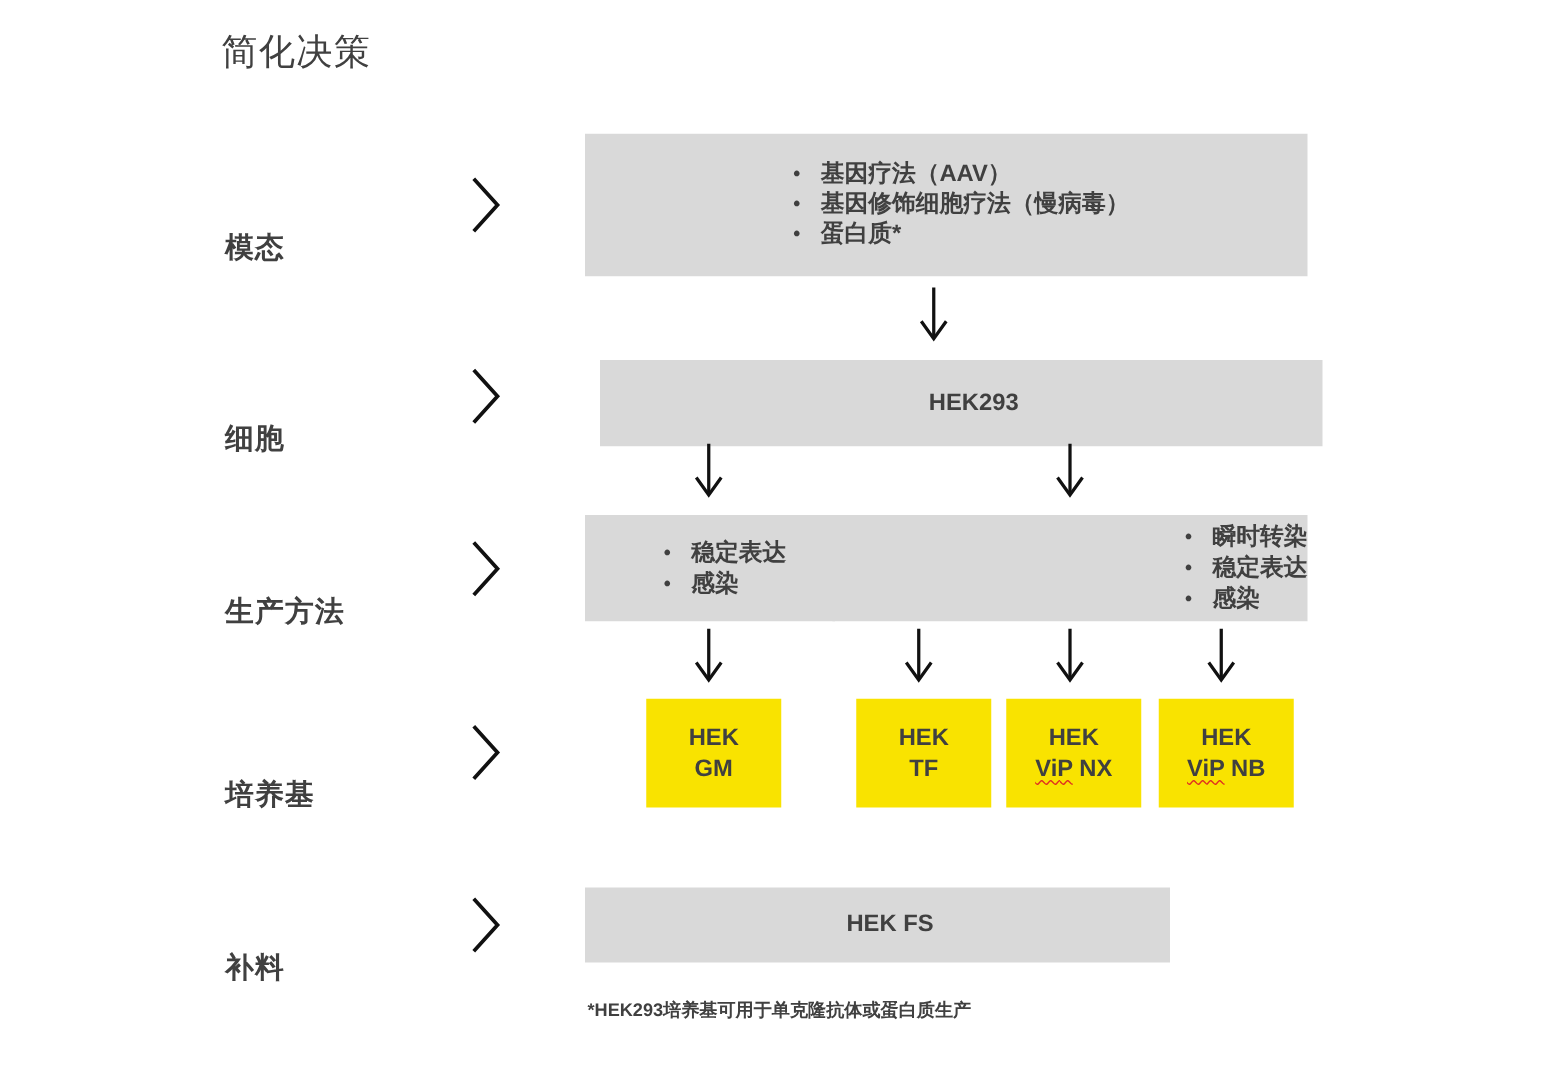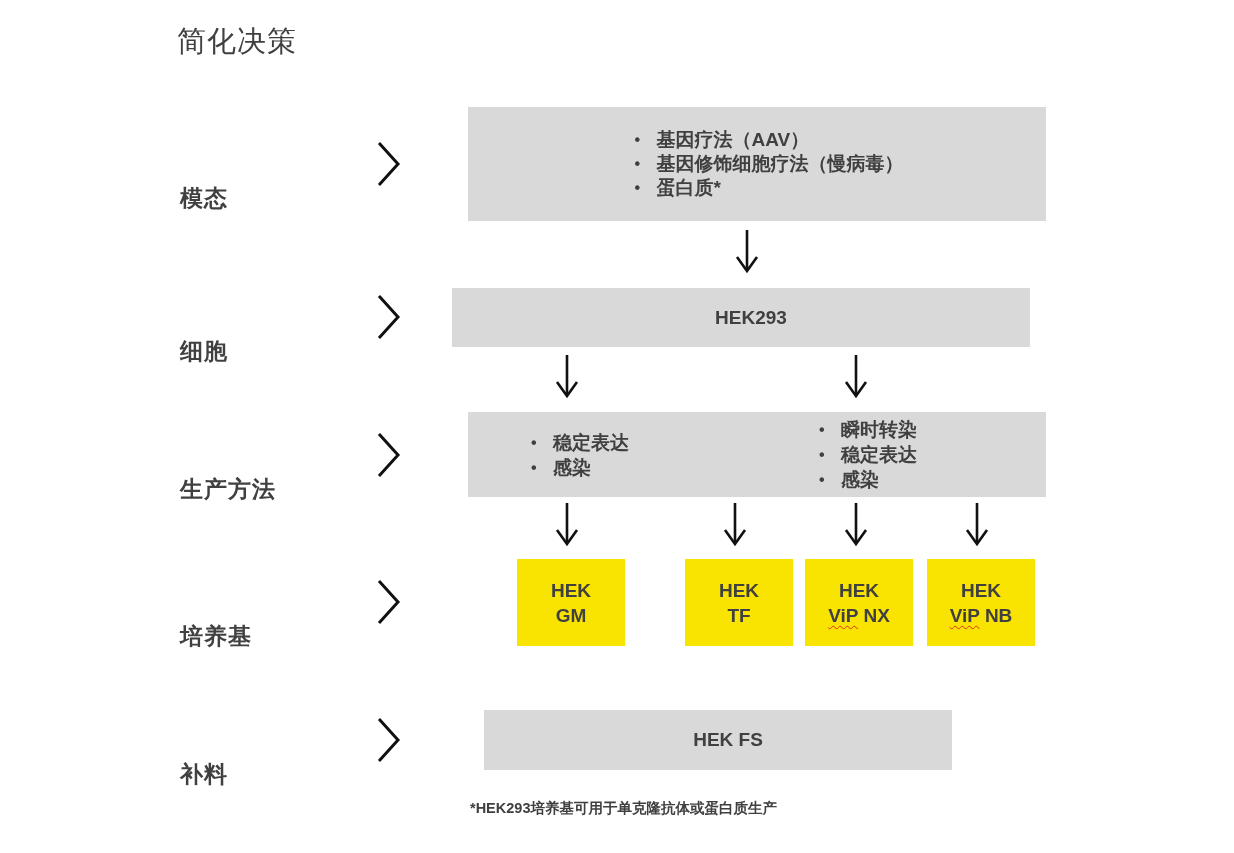--- a/index.html
+++ b/index.html
@@ -104,21 +104,21 @@
     </ul>
   </div>
 
   <div class="arrow" style="left:747px;top:228px">
     <svg width="26" height="46" viewBox="0 0 26 46">
         <line x1="13" y1="2" x2="13" y2="42" stroke="#111" stroke-width="2.6"></line>
         <polyline points="3,29 13,43 23,29" fill="none" stroke="#111" stroke-width="2.6"></polyline>
       </svg>
   </div>
 
-  <div class="gray-box" style="left:452px;top:288px;width:558px;height:59px;">
+  <div class="gray-box" style="left:480px;top:288px;width:558px;height:69px;">
     <div class="box-text">HEK293</div>
   </div>
 
   <div class="arrow" style="left:567px;top:353px">
     <svg width="26" height="46" viewBox="0 0 26 46">
         <line x1="13" y1="2" x2="13" y2="42" stroke="#111" stroke-width="2.6"></line>
         <polyline points="3,29 13,43 23,29" fill="none" stroke="#111" stroke-width="2.6"></polyline>
       </svg>
   </div>
   <div class="arrow" style="left:856px;top:353px">
@@ -127,21 +127,21 @@
         <polyline points="3,29 13,43 23,29" fill="none" stroke="#111" stroke-width="2.6"></polyline>
       </svg>
   </div>
 
   <div class="gray-box" style="left:468px;top:412px;width:180px;height:85px;">
     <ul class="bullets tall">
       <li>稳定表达</li>
       <li>感染</li>
     </ul>
   </div>
-  <div class="gray-box" style="left:666px;top:412px;width:360px;height:85px;">
+  <div class="gray-box" style="left:666px;top:412px;width:360px;height:85px;justify-content:flex-end;">
     <ul class="bullets tall">
       <li>瞬时转染</li>
       <li>稳定表达</li>
       <li>感染</li>
     </ul>
   </div>
 
   <div class="arrow" style="left:567px;top:501px">
     <svg width="26" height="46" viewBox="0 0 26 46">
         <line x1="13" y1="2" x2="13" y2="42" stroke="#111" stroke-width="2.6"></line>
@@ -177,19 +177,19 @@
   </div>
   <div class="media-box" style="left:805px;background:#f9e300">
     <span>HEK</span>
     <span><span class="sq" style="text-decoration-color:#e0311f">ViP</span><span> NX</span></span>
   </div>
   <div class="media-box" style="left:927px;background:#f9e300">
     <span>HEK</span>
     <span><span class="sq" style="text-decoration-color:#e0311f">ViP</span><span> NB</span></span>
   </div>
 
-  <div class="gray-box" style="left:484px;top:710px;width:448px;height:60px;flex-direction:column">
+  <div class="gray-box" style="left:468px;top:710px;width:448px;height:60px;flex-direction:column">
     <div class="box-text">HEK FS</div>
   </div>
 
   <div class="footnote">*HEK293培养基可用于单克隆抗体或蛋白质生产</div>
 
 </div>
 
 </body></html>

